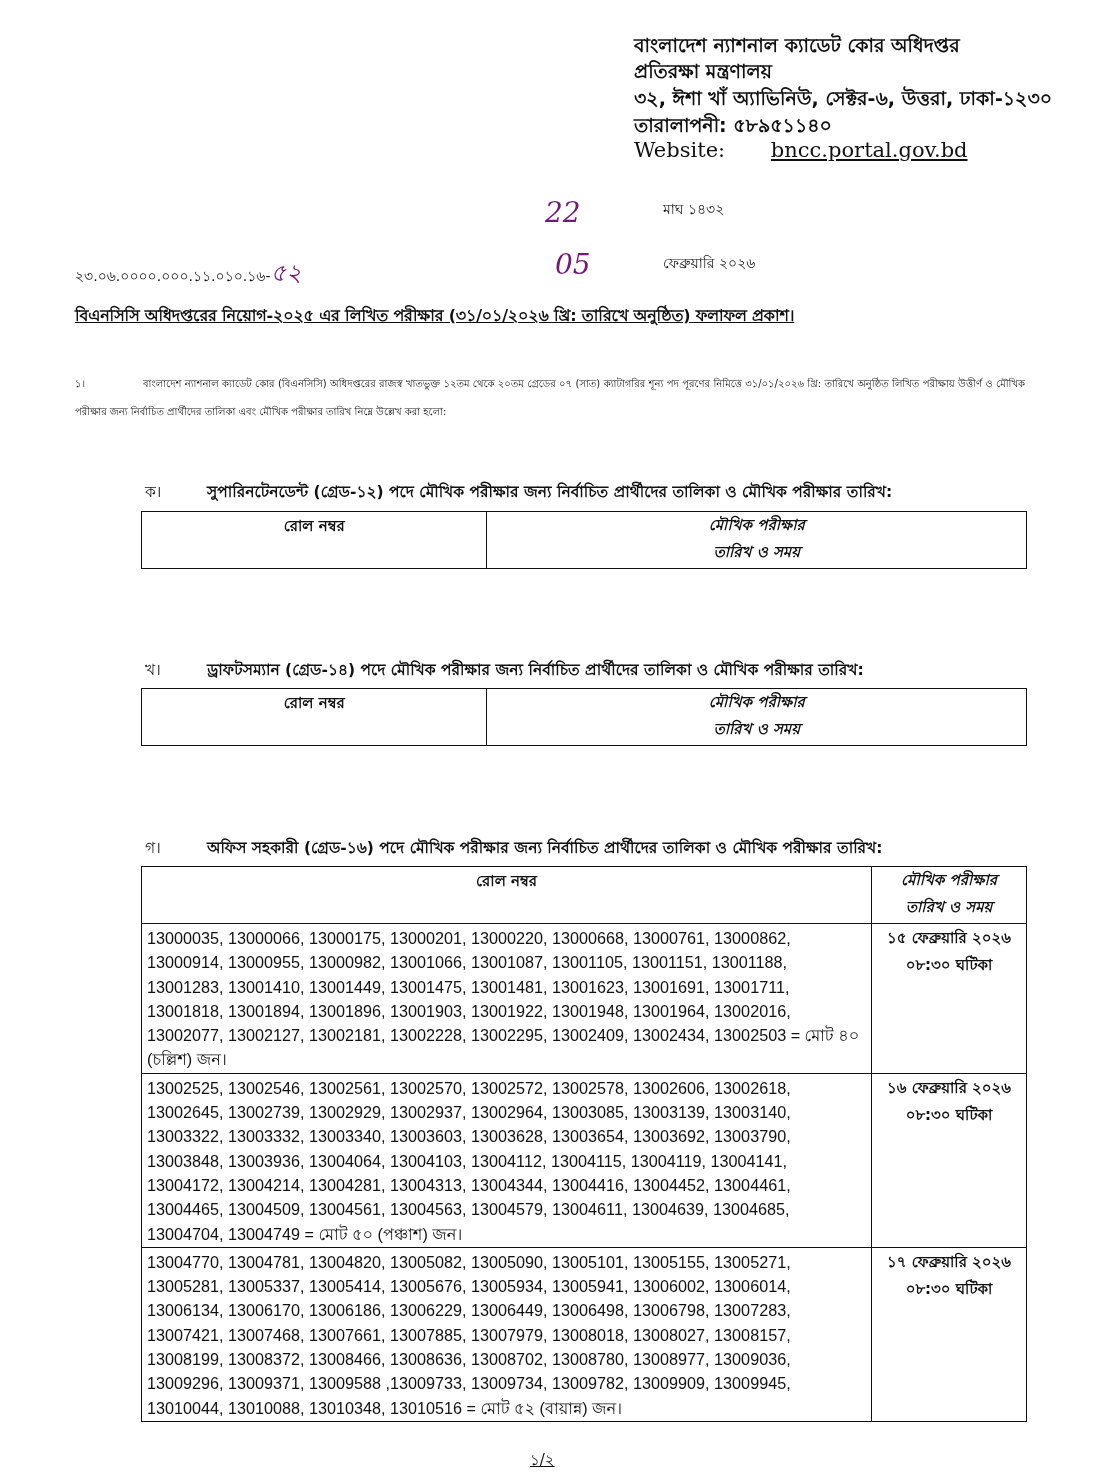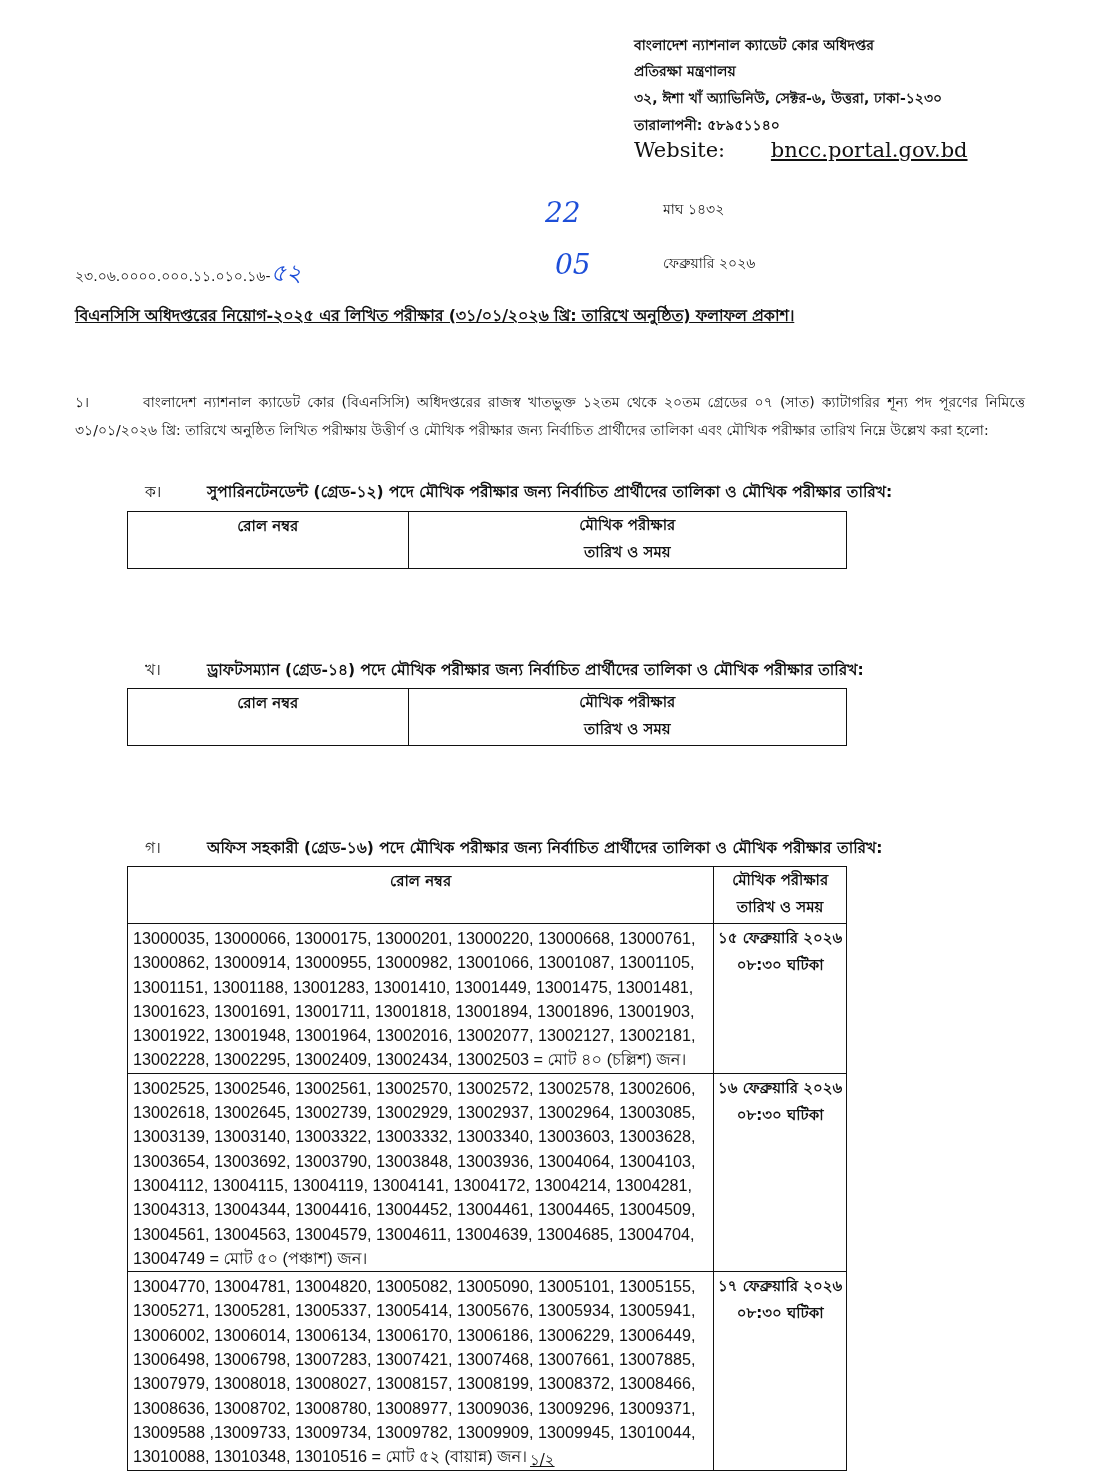--- a/index.html
+++ b/index.html
@@ -1,39 +1,39 @@
 <!DOCTYPE html>
 <html><head>
 <meta charset="utf-8">
 <style>
   html, body { margin: 0; padding: 0; background: #ffffff; }
   body { width: 1099px; height: 1482px; position: relative; overflow: hidden;
          font-family: "DejaVu Sans", "Liberation Sans", sans-serif; color: #111; }
   .abs { position: absolute; }
-  .hdr { left: 634px; font-size: 14px; line-height: 26px; font-weight: bold; white-space: nowrap; }
+  .hdr { left: 634px; font-size: 19px; line-height: 26px; font-weight: bold; white-space: nowrap; }
   .hdr-site { left: 634px; top: 138px; font-family: "DejaVu Serif", "Liberation Serif", serif;
               font-size: 21px; white-space: nowrap; }
   .hdr-site .link { text-decoration: underline; margin-left: 39px; }
-  .hand { font-family: "DejaVu Serif", serif; font-style: italic; font-size: 28px; color: #1d4ed8; }
+  .hand { font-family: "DejaVu Serif", serif; font-style: italic; font-size: 28px; color: #701a75; }
   .memo { left: 75px; top: 254px; font-size: 14px; white-space: nowrap; }
   .date-right { left: 663px; font-size: 14px; white-space: nowrap; }
   .redact { left: 370px; top: 250px; width: 220px; height: 28px; background: #fff; }
   .subject { left: 75px; top: 303px; font-size: 16px; font-weight: bold; text-decoration: underline;
              white-space: nowrap; letter-spacing: -0.2px; }
-  .para { left: 75px; top: 388px; width: 950px; font-size: 14px; line-height: 28px; text-align: justify; }
+  .para { left: 75px; top: 370px; width: 950px; font-size: 10px; line-height: 28px; text-align: justify; }
   .para .num { display: inline-block; width: 68px; }
   .sec-title { left: 145px; font-size: 15.5px; font-weight: bold; white-space: nowrap; }
   .sec-title .letter { display: inline-block; width: 62px; font-weight: normal; }
-  table.grid { position: absolute; left: 127px; width: 720px; border-collapse: collapse; }
+  table.grid { position: absolute; left: 141px; width: 886px; border-collapse: collapse; }
   table.grid td { border: 1.8px solid #111; vertical-align: top; padding: 0; }
   table.grid td.rolls { width: 726px; font-family: "Liberation Sans", sans-serif; font-size: 16.2px;
                         line-height: 24.3px; padding: 2px 5px 1px 5px; }
   table.grid td.date { width: 155px; text-align: center; font-size: 15px; line-height: 27px; font-weight: bold; padding-top: 1px; }
   table.grid td.hroll { text-align: center; font-size: 15px; font-weight: bold; height: 54px; padding-top: 2px; }
-  table.grid td.hdate { text-align: center; font-size: 15px; font-weight: bold; line-height: 27px; }
+  table.grid td.hdate { text-align: center; font-size: 15px; font-weight: bold; line-height: 27px; font-style: italic; }
   .footer { left: 530px; top: 1448px; font-size: 15px; text-decoration: underline; }
 </style>
 </head>
 <body>
 
 <div class="abs hdr" style="top:32px;">বাংলাদেশ ন্যাশনাল ক্যাডেট কোর অধিদপ্তর</div>
 <div class="abs hdr" style="top:58px;">প্রতিরক্ষা মন্ত্রণালয়</div>
 <div class="abs hdr" style="top:85px;">৩২, ঈশা খাঁ অ্যাভিনিউ, সেক্টর-৬, উত্তরা, ঢাকা-১২৩০</div>
 <div class="abs hdr" style="top:112px;">তারালাপনী: ৫৮৯৫১১৪০</div>
 <div class="abs hdr-site">

